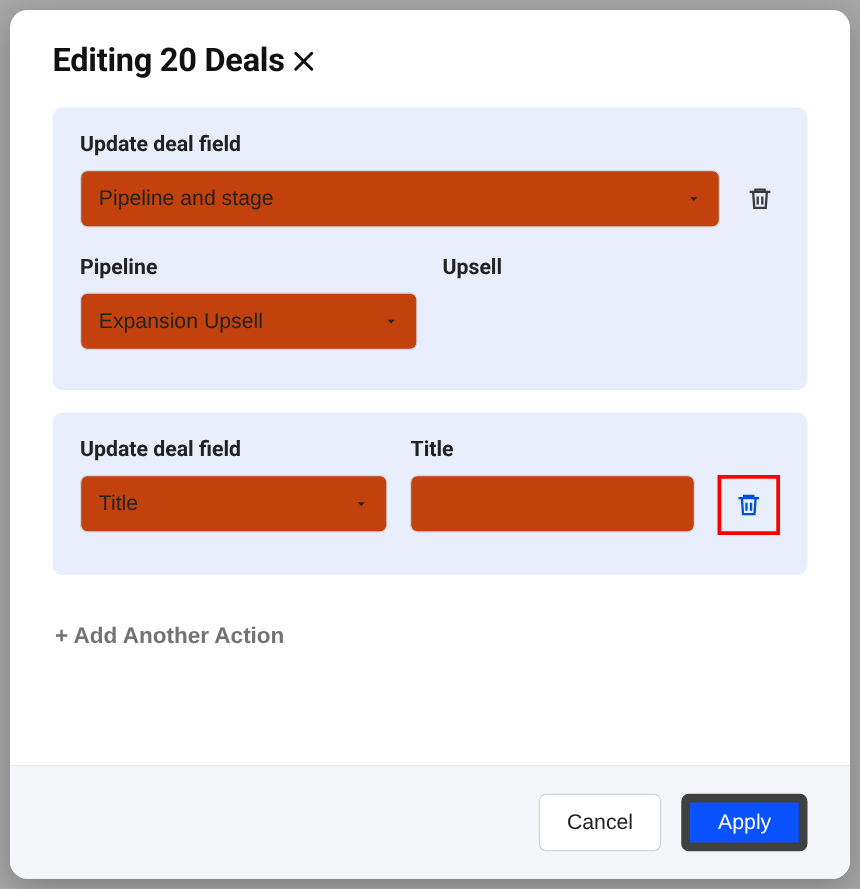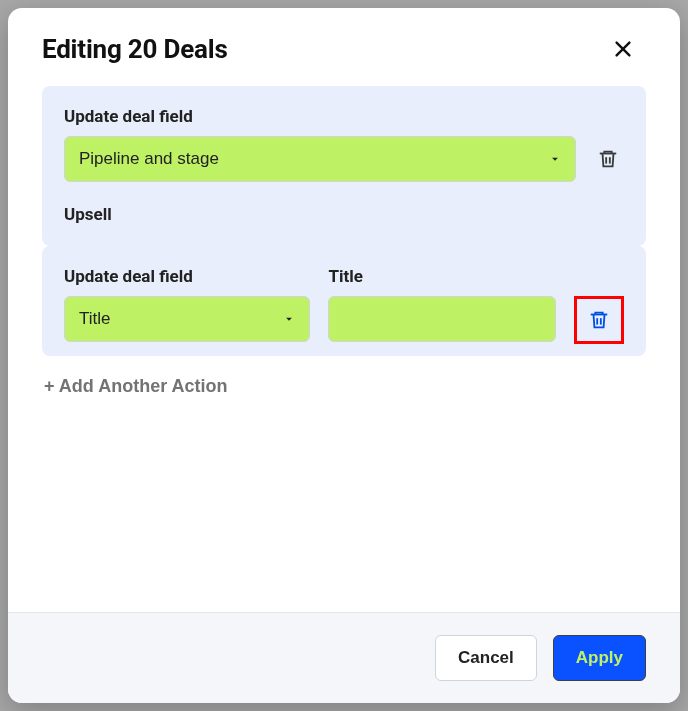--- a/index.html
+++ b/index.html
@@ -16,21 +16,21 @@
     width: 672px; height: 695px;
     background: #ffffff;
     border-radius: 14px;
     box-shadow: 0 8px 30px rgba(0,0,0,0.25);
     display: flex;
     flex-direction: column;
   }
   .modal-header {
     display: flex;
     align-items: center;
-    justify-content: space-between;
+    justify-content: flex-start;
     padding: 26px 42px 14px 34px;
   }
   .modal-title {
     font-size: 26px;
     font-weight: 700;
     color: #111;
     letter-spacing: -0.2px;
   }
   .close-btn {
     background: none; border: none; padding: 4px;
@@ -41,35 +41,36 @@
 
   .modal-body {
     flex: 1;
     padding: 8px 34px 0 34px;
     overflow: auto;
   }
 
   .action-card {
     background: #e8eefb;
     border-radius: 8px;
-    padding: 20px 22px 12px 22px;
+    padding: 20px 22px 32px 22px;
+    margin-bottom: 18px;
   }
   .field-col { flex: 1; min-width: 0; }
 
   .field-label {
     font-size: 17px;
     font-weight: 700;
     color: #222;
     margin-bottom: 10px;
   }
 
   .select, .text-input {
     width: 100%;
     height: 46px;
-    background: #bef264;
+    background: #c2410c;
     border: 1px solid #cfd4dc;
     border-radius: 6px;
     padding: 0 40px 0 14px;
     font-size: 17px;
     color: #222;
     text-align: left;
     position: relative;
     cursor: pointer;
     display: flex;
     align-items: center;
@@ -149,34 +150,34 @@
     justify-content: flex-end;
     gap: 16px;
     border-bottom-left-radius: 14px;
     border-bottom-right-radius: 14px;
   }
   .btn {
     height: 46px;
     padding: 0 22px;
     border-radius: 6px;
     font-size: 17px;
-    font-weight: 700;
+    font-weight: 400;
     cursor: pointer;
     display:flex;
     align-items:center;
   }
   .btn-cancel {
     background: #ffffff;
     color: #222;
     border: 1px solid #cfd4dc;
   }
   .btn-apply {
     background: #0a52ff;
-    color: #bef264;
-    border: 1px solid #404040;
+    color: #ffffff;
+    border: 7px solid #404040;
   }
 
   input.plain {
     border: none; outline: none;
     width: 100%; height: 100%;
     font-size: 17px;
     background: transparent;
   }
 </style>
 </head>
@@ -224,20 +225,33 @@
                 <path d="M6 6l1 14h10l1-14"></path>
                 <line x1="10" y1="10" x2="10" y2="17"></line>
                 <line x1="14" y1="10" x2="14" y2="17"></line>
               </svg>
             </span>
           </button>
         </div>
       </div>
 
       <div class="sub-fields">
+        <div class="field-col">
+          <div class="field-label">Pipeline</div>
+          <div class="select-wrap">
+            <button class="select">
+              <span>Expansion Upsell</span>
+            </button>
+            <span class="select-caret">
+              <svg viewBox="0 0 24 24" fill="currentColor">
+                  <path d="M7 10l5 5 5-5z"></path>
+                </svg>
+            </span>
+          </div>
+        </div>
         <div class="field-col">
           <div class="field-label">Upsell</div>
         </div>
       </div>
 
     </div>
 
     
     <div class="action-card">
 

